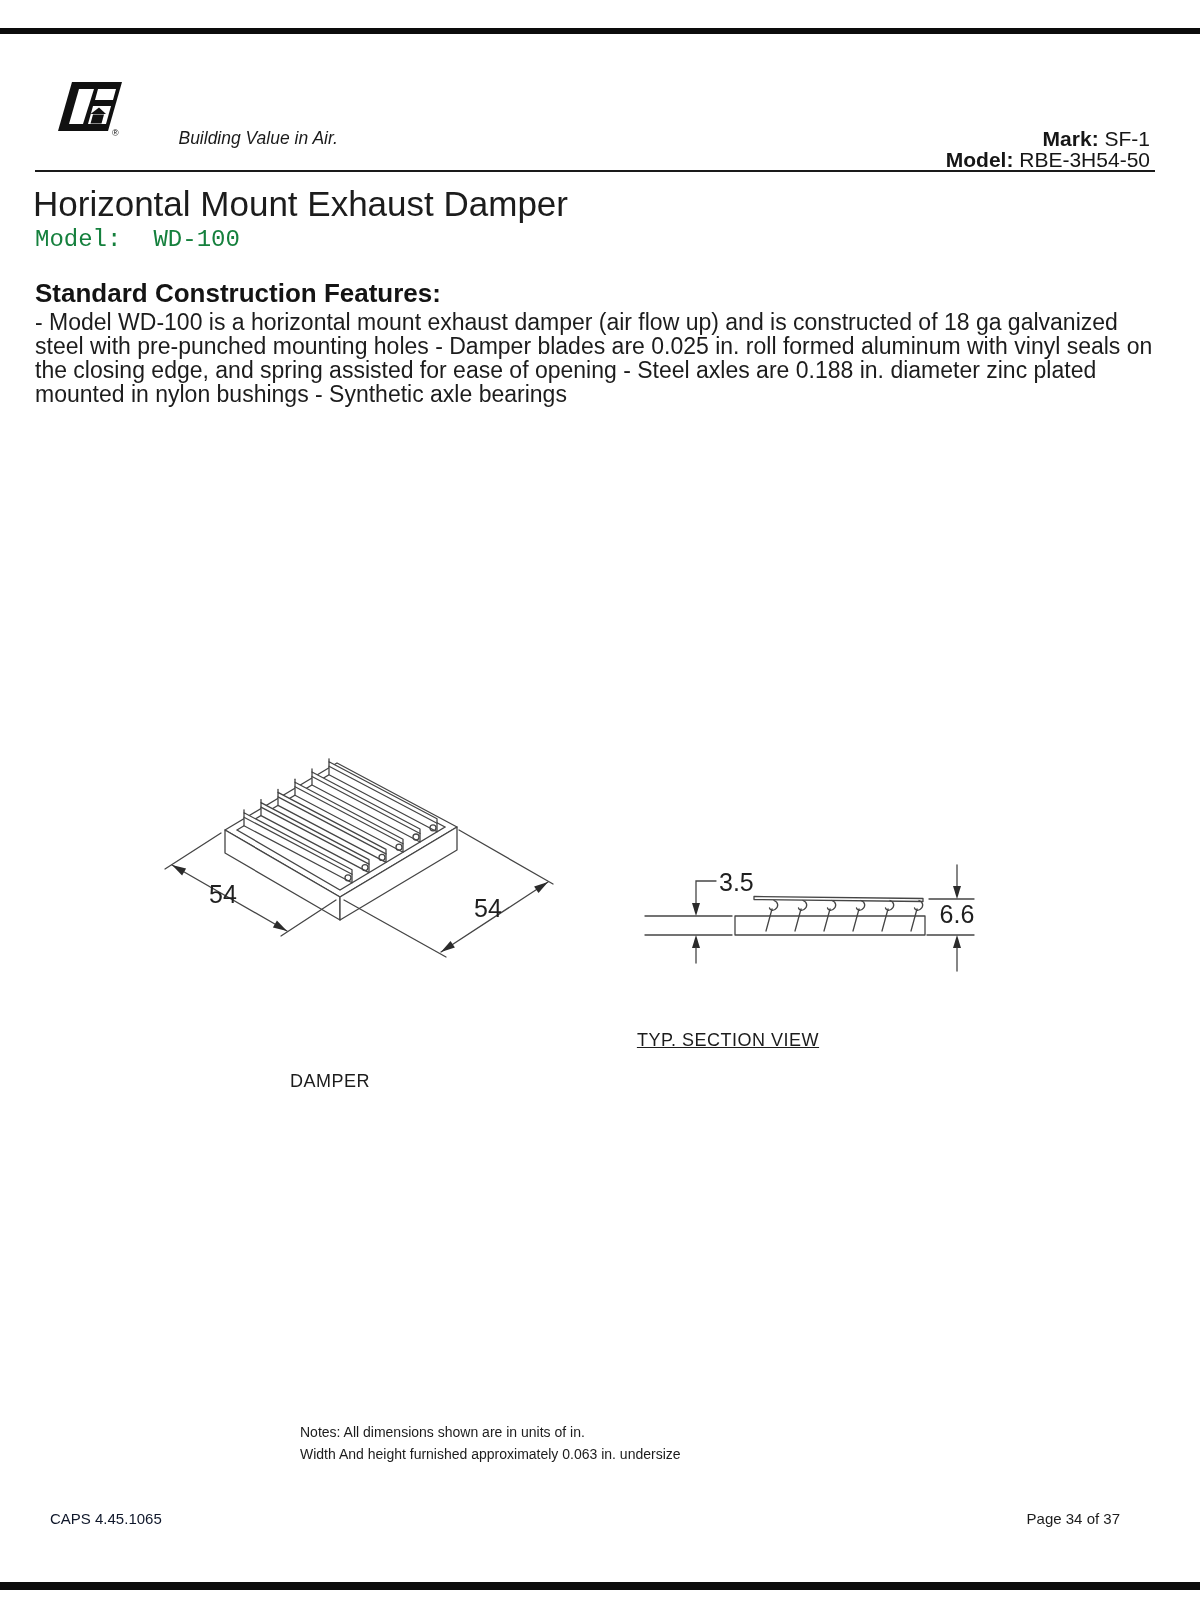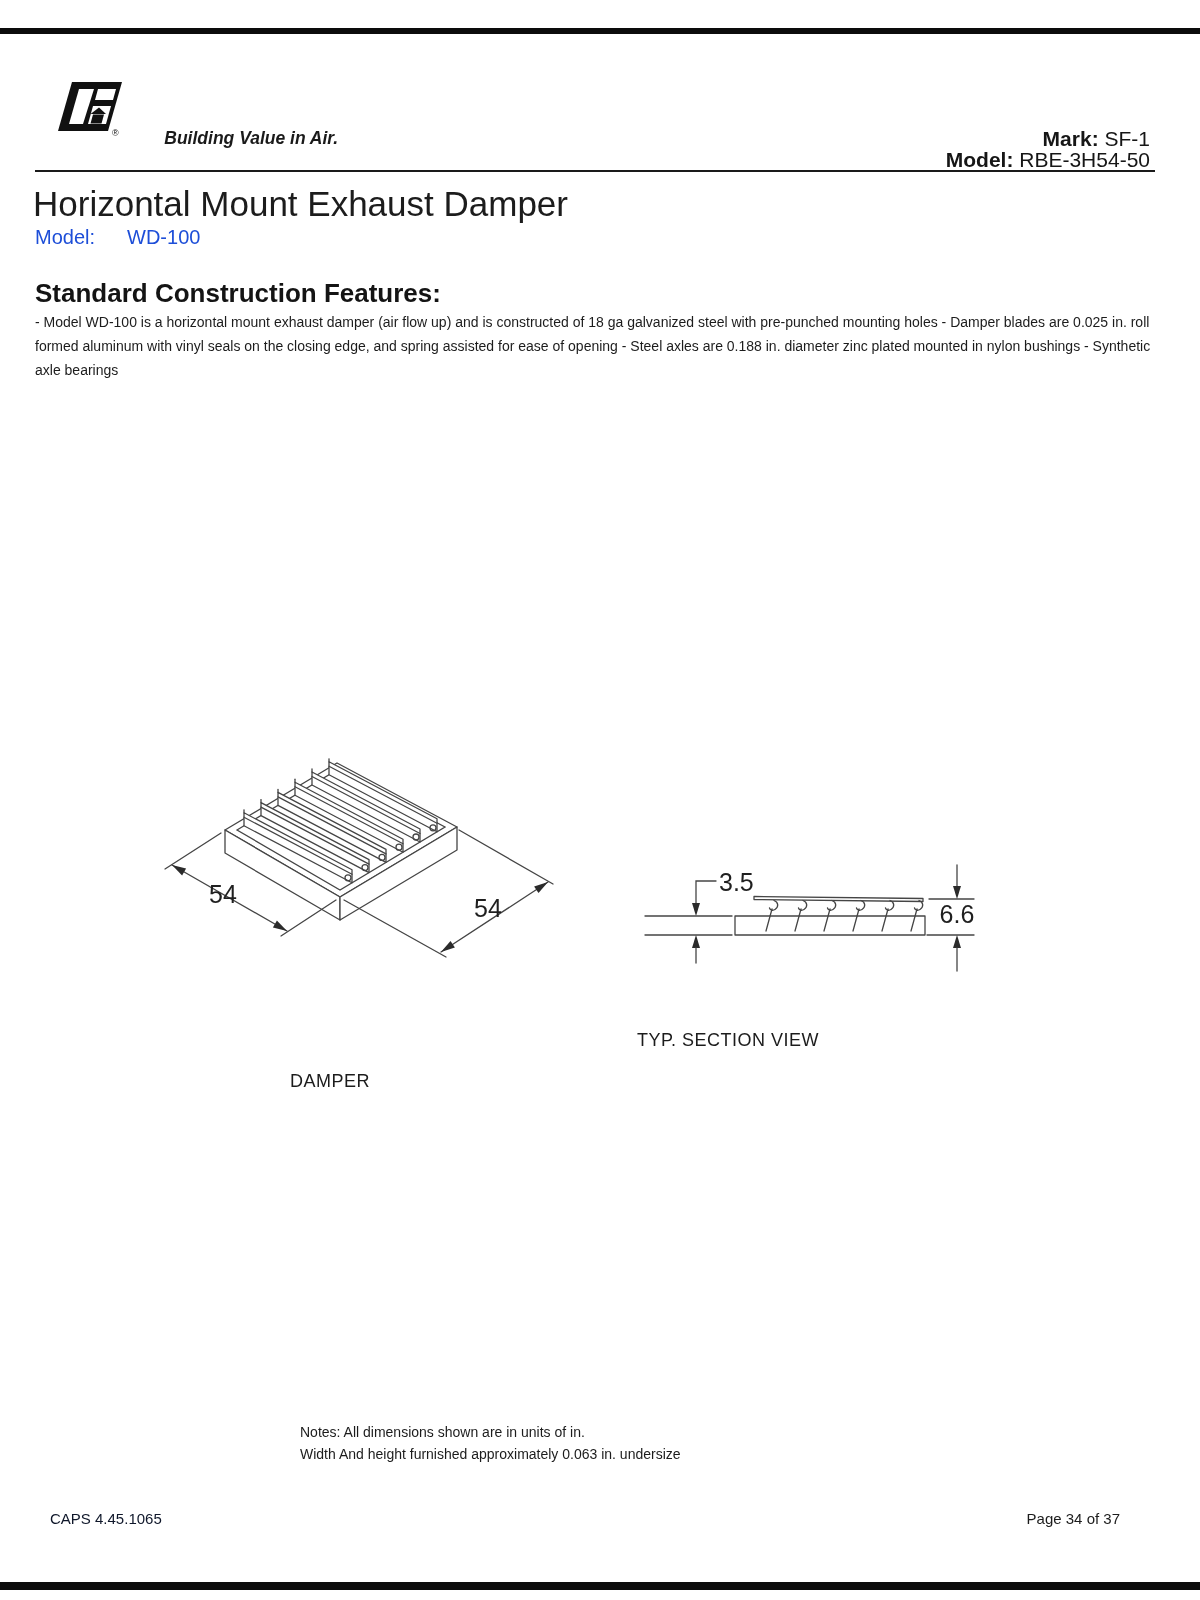--- a/index.html
+++ b/index.html
@@ -13,53 +13,53 @@
   .bar.bottom{top:1582px;height:8px;}
 
   
   .logo-icon{position:absolute;left:53px;top:80px;}
   .wordmark{
     position:absolute;left:120px;top:84px;font-size:45px;font-weight:bold;
     font-style:italic;letter-spacing:-2.5px;color:#141414;white-space:nowrap;
   }
   .tagline{
     position:absolute;left:120px;top:128px;width:218px;text-align:right;
-    font-size:17.5px;font-weight:bold;font-style:italic;color:#1a1a1a;white-space:nowrap;
+    font-size:17.5px;font-weight:normal;font-style:italic;color:#1a1a1a;white-space:nowrap;
   }
   .mark-model{
     position:absolute;right:50px;top:128px;text-align:right;
     font-size:21px;line-height:21px;color:#161616;white-space:nowrap;
   }
   .mark-model .b{font-weight:bold;}
   .rule{position:absolute;left:35px;top:170px;width:1120px;height:2px;background:#1a1a1a;}
 
   
   .doc-title{
     position:absolute;left:33px;top:184px;font-size:35px;font-weight:400;
     color:#1c1c1c;white-space:nowrap;letter-spacing:0px;
   }
-  .model-line{position:absolute;left:35px;top:226px;font-size:20px;color:#1d4ed8;}
+  .model-line{position:absolute;left:35px;top:226px;font-size:24px;color:#15803d;font-family:Liberation Mono, monospace;}
   .model-line .lbl{margin-right:32px;}
   .features-heading{
     position:absolute;left:35px;top:278px;font-size:26px;font-weight:bold;color:#141414;
   }
   .features-body{
-    position:absolute;left:35px;top:310px;width:1118px;font-size:14px;
+    position:absolute;left:35px;top:310px;width:1118px;font-size:23px;
     line-height:24px;color:#1c1c1c;
   }
 
   
   .iso-drawing{position:absolute;left:150px;top:733px;}
   .section-drawing{position:absolute;left:640px;top:820px;}
   .drawing-label{
     position:absolute;top:1030px;font-size:18px;color:#1c1c1c;text-align:center;
     letter-spacing:0.5px;white-space:nowrap;
   }
   .drawing-label.damper{left:240px;width:180px;margin-top:41px;}
-  .drawing-label.section{left:600px;width:256px;}
+  .drawing-label.section{left:600px;width:256px;text-decoration:underline;}
 
   svg .ln{stroke:#454545;stroke-width:1.3;fill:none;stroke-linecap:round;}
   svg .face{stroke:#454545;stroke-width:1.3;fill:#ffffff;stroke-linejoin:round;}
   svg .arr{fill:#2b2b2b;stroke:none;}
   svg .dimtxt{fill:#1f1f1f;font-family:"Liberation Sans",sans-serif;font-size:25px;}
 
   
   .notes{
     position:absolute;left:300px;top:1421px;width:566px;text-align:left;
     font-size:14px;line-height:22px;color:#1c1c1c;

